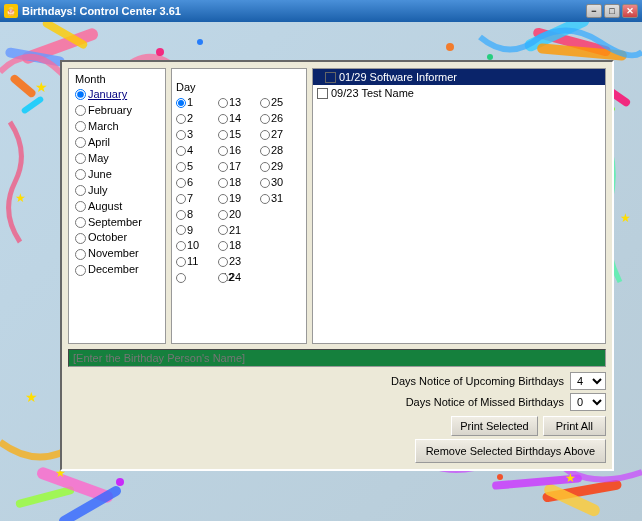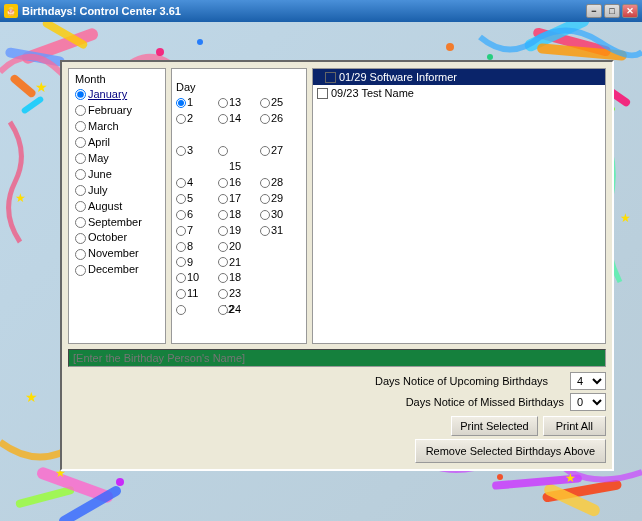--- a/index.html
+++ b/index.html
@@ -306,21 +306,21 @@
               <div style="display: flex; align-items: center; gap: 1px; line-height: 1.45;">
                 <input type="radio" name="day" value="26" style="margin: 0px; width: 10px; height: 10px;">
                 <span style="font-size: 11px;">26</span>
               </div>
               <div style="display: flex; align-items: center; gap: 1px; line-height: 1.45;">
                 <input type="radio" name="day" value="3" style="margin: 0px; width: 10px; height: 10px;">
                 <span style="font-size: 11px;">3</span>
               </div>
               <div style="display: flex; align-items: center; gap: 1px; line-height: 1.45;">
                 <input type="radio" name="day" value="15" style="margin: 0px; width: 10px; height: 10px;">
-                <span style="font-size: 11px; margin-top: 32px;">15</span>
+                <span style="font-size: 11px;">15</span>
               </div>
               <div style="display: flex; align-items: center; gap: 1px; line-height: 1.45;">
                 <input type="radio" name="day" value="27" style="margin: 0px; width: 10px; height: 10px;">
                 <span style="font-size: 11px;">27</span>
               </div>
               <div style="display: flex; align-items: center; gap: 1px; line-height: 1.45;">
                 <input type="radio" name="day" value="4" style="margin: 0px; width: 10px; height: 10px;">
                 <span style="font-size: 11px;">4</span>
               </div>
               <div style="display: flex; align-items: center; gap: 1px; line-height: 1.45;">
@@ -431,21 +431,21 @@
       </div>
 
       <div>
         <input type="text" class="name-input" id="name-input" style="width: 100%; border: 1px inset rgb(153, 153, 153); background: #15803d; padding: 2px 4px; font-size: 11px; font-family: Tahoma, Arial, sans-serif;" placeholder="[Enter the Birthday Person's Name]">
       </div>
 
       <div style="display:flex; gap:6px; align-items:flex-start;">
 
 
         <div style="flex:1; display:flex; flex-direction:column; gap:3px;">
-          <div style="display:flex; align-items:center; justify-content:flex-end; gap:22px;">
+          <div style="display:flex; align-items:center; justify-content:flex-end; gap:6px;">
             <span style="font-size:11px;">Days Notice of Upcoming Birthdays</span>
             <select class="notice-select" id="upcoming-select">
             <option value="0">0</option><option value="1">1</option><option value="2">2</option><option value="3">3</option><option value="4" selected="">4</option><option value="5">5</option><option value="6">6</option><option value="7">7</option></select>
           </div>
           <div style="display:flex; align-items:center; justify-content:flex-end; gap:6px;">
             <span style="font-size:11px;">Days Notice of Missed Birthdays</span>
             <select class="notice-select" id="missed-select">
             <option value="0">0</option><option value="1">1</option><option value="2">2</option><option value="3">3</option><option value="4">4</option><option value="5">5</option><option value="6">6</option><option value="7">7</option></select>
           </div>
           <div style="display:flex; gap:5px; justify-content:flex-end; margin-top:2px;">

